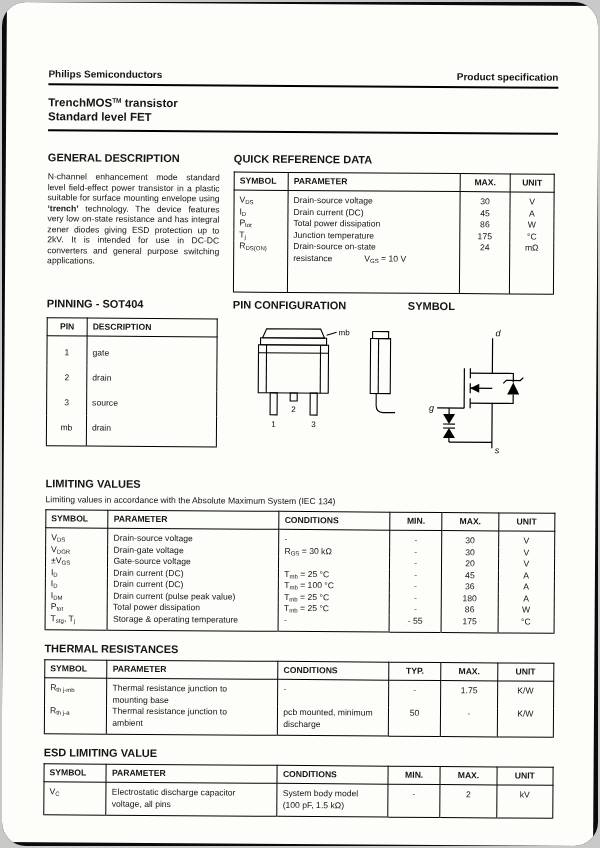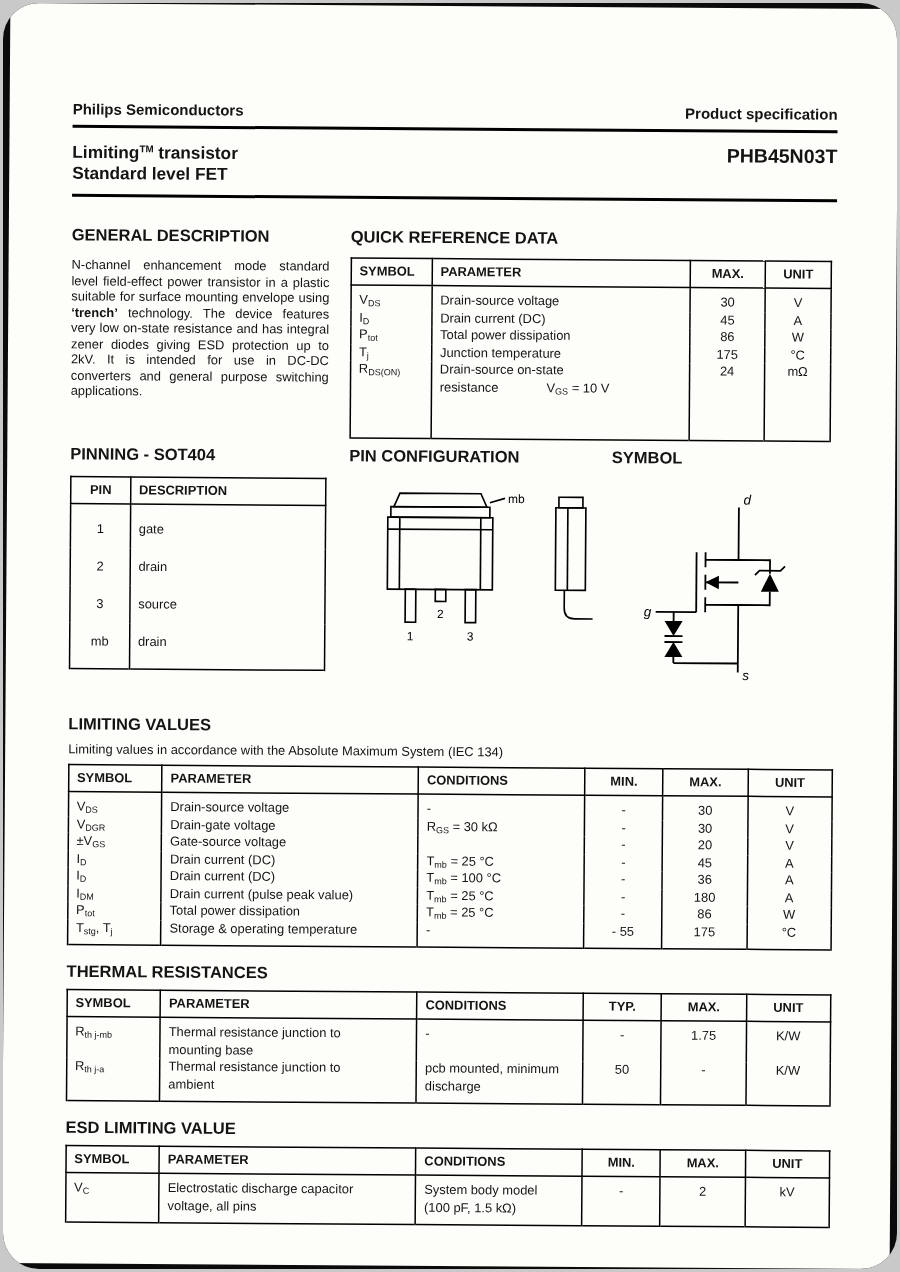--- a/index.html
+++ b/index.html
@@ -71,24 +71,23 @@
 <div class="content">
 
   <div class="doc-header">
     <span>Philips Semiconductors</span>
     <span>Product specification</span>
   </div>
   <div class="rule-thick"></div>
 
   <div class="title-row">
     <div>
-      <div class="title-line1"><span>Limiting</span><sup class="tm">TM</sup><span> transistor</span></div>
+      <div class="title-line1"><span>TrenchMOS</span><sup class="tm">TM</sup><span> transistor</span></div>
       <div class="title-line2">Standard level FET</div>
     </div>
-    <div class="part-number">PHB45N03T</div>
   </div>
   <div class="rule-under-title"></div>
 
   <div class="row1">
     <div class="col-left">
       <div class="h1">GENERAL DESCRIPTION</div>
       <p class="desc"><span>N-channel enhancement mode standard level field-effect power transistor in a plastic suitable for surface mounting envelope using </span><b>‘trench’</b><span> technology. The device features very low on-state resistance and has integral zener diodes giving ESD protection up to 2kV. It is intended for use in DC-DC converters and general purpose switching applications.</span></p>
     </div>
     <div class="col-right">
       <div class="h1">QUICK REFERENCE DATA</div>

